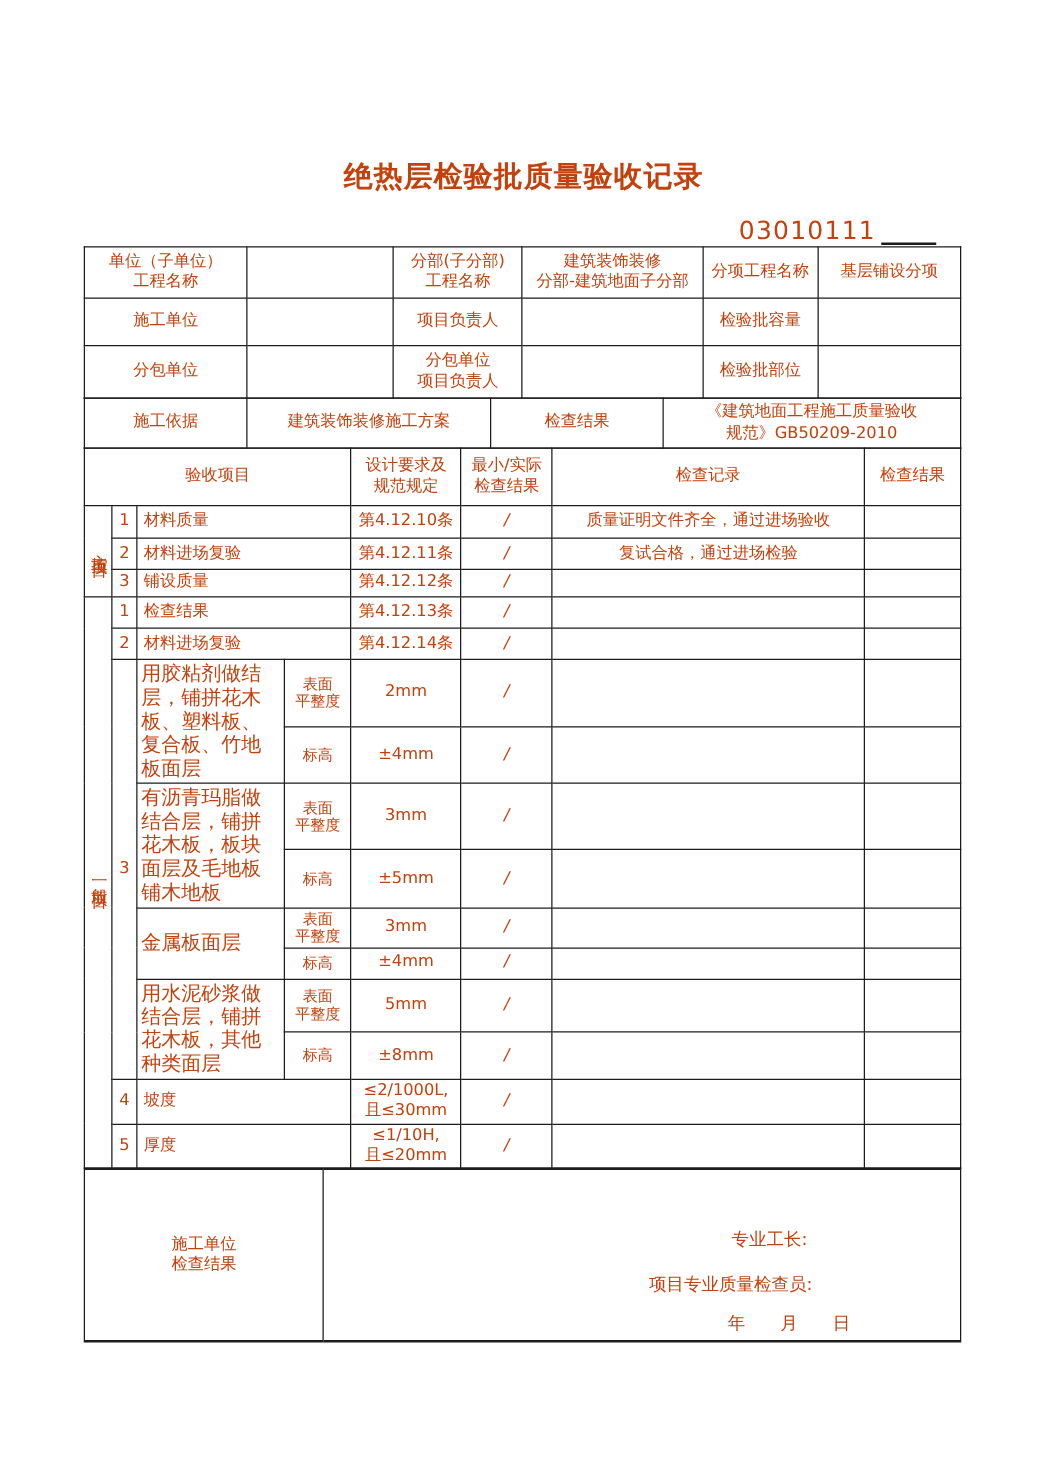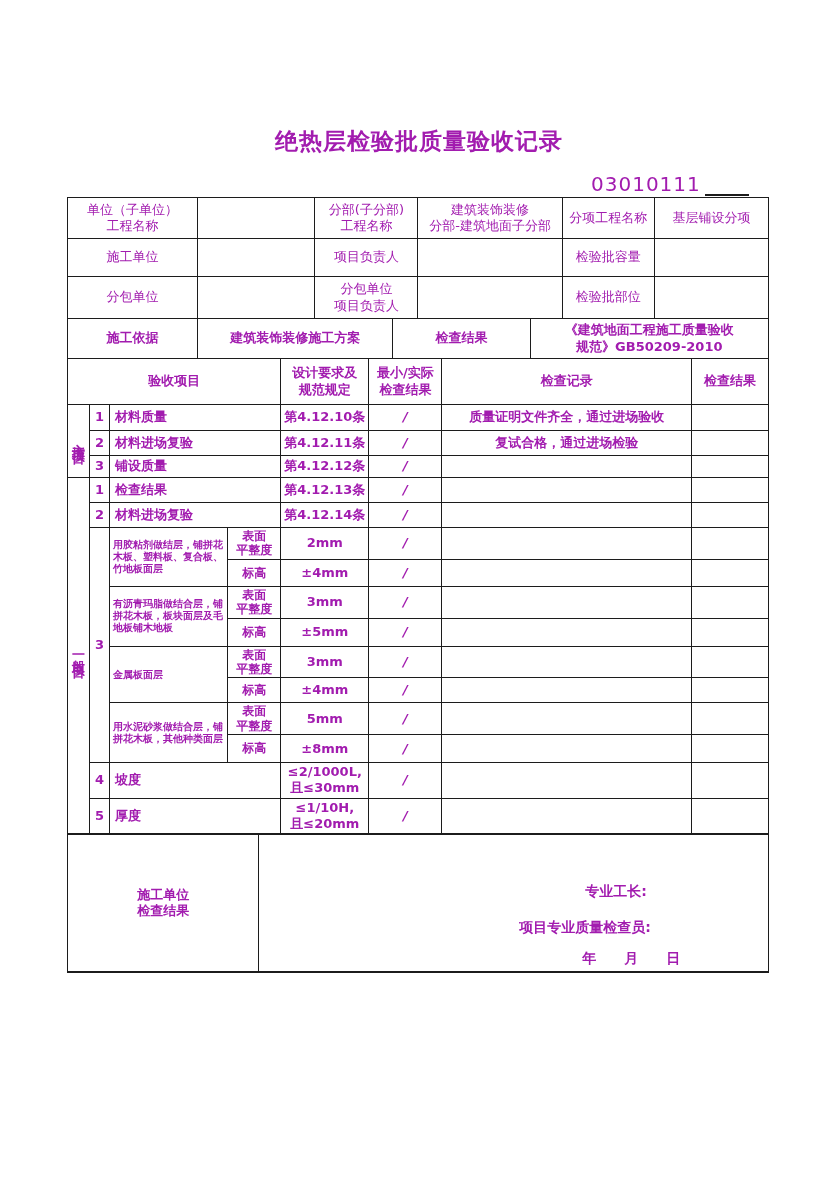--- a/index.html
+++ b/index.html
@@ -1,38 +1,38 @@
 <!DOCTYPE html>
 <html><head>
 <meta charset="utf-8">
 <style>
   html,body { margin:0; padding:0; background:#ffffff; }
   .page {
     position:relative; width:838px; height:1186px; background:#ffffff;
     font-family:"DejaVu Sans","Liberation Sans",sans-serif;
-    color:#a21caf; overflow:hidden;
+    color:#c2410c; overflow:hidden;
   }
   .title {
     position:absolute; top:126px; left:0; width:100%;
     text-align:center; font-size:23px; font-weight:bold; letter-spacing:1px;
   }
   .serial { position:absolute; top:172px; left:591px; font-size:20px; letter-spacing:1px; }
   .serial-underline { display:inline-block; width:44px; height:15px;
     border-bottom:2px solid #1c1c1c; margin-left:4px; vertical-align:bottom; }
 
   .tables { position:absolute; left:67px; top:197px; width:704px; }
   table { border-collapse:collapse; table-layout:fixed; width:702px; }
-  table + table { margin-top:-1px;font-weight:bold; }
+  table + table { margin-top:-1px; }
   td {
     border:1px solid #1c1c1c; font-size:13px; line-height:1.25;
     text-align:center; vertical-align:middle; padding:1px 2px;
     white-space:pre-line; overflow:hidden;
   }
   .tl { text-align:left; padding-left:5px; }
-  .desc { text-align:left; padding:2px 3px; font-size:10px; line-height:1.18; }
+  .desc { text-align:left; padding:2px 3px; font-size:16px; line-height:1.18; }
   .slash { font-style:italic; }
   .sub { font-size:12px; line-height:1.2; }
   .vlab span { display:inline-block; writing-mode:vertical-lr; text-orientation:upright;
     letter-spacing:3px; font-size:13px; line-height:1; }
   .sig td { border-top-width:2px; }
   .sig:last-child td { border-bottom-width:2px; }
   .sigcell { position:relative; text-align:left; }
   .sigline { position:absolute; font-size:14px; white-space:pre; }
 </style>
 </head>

